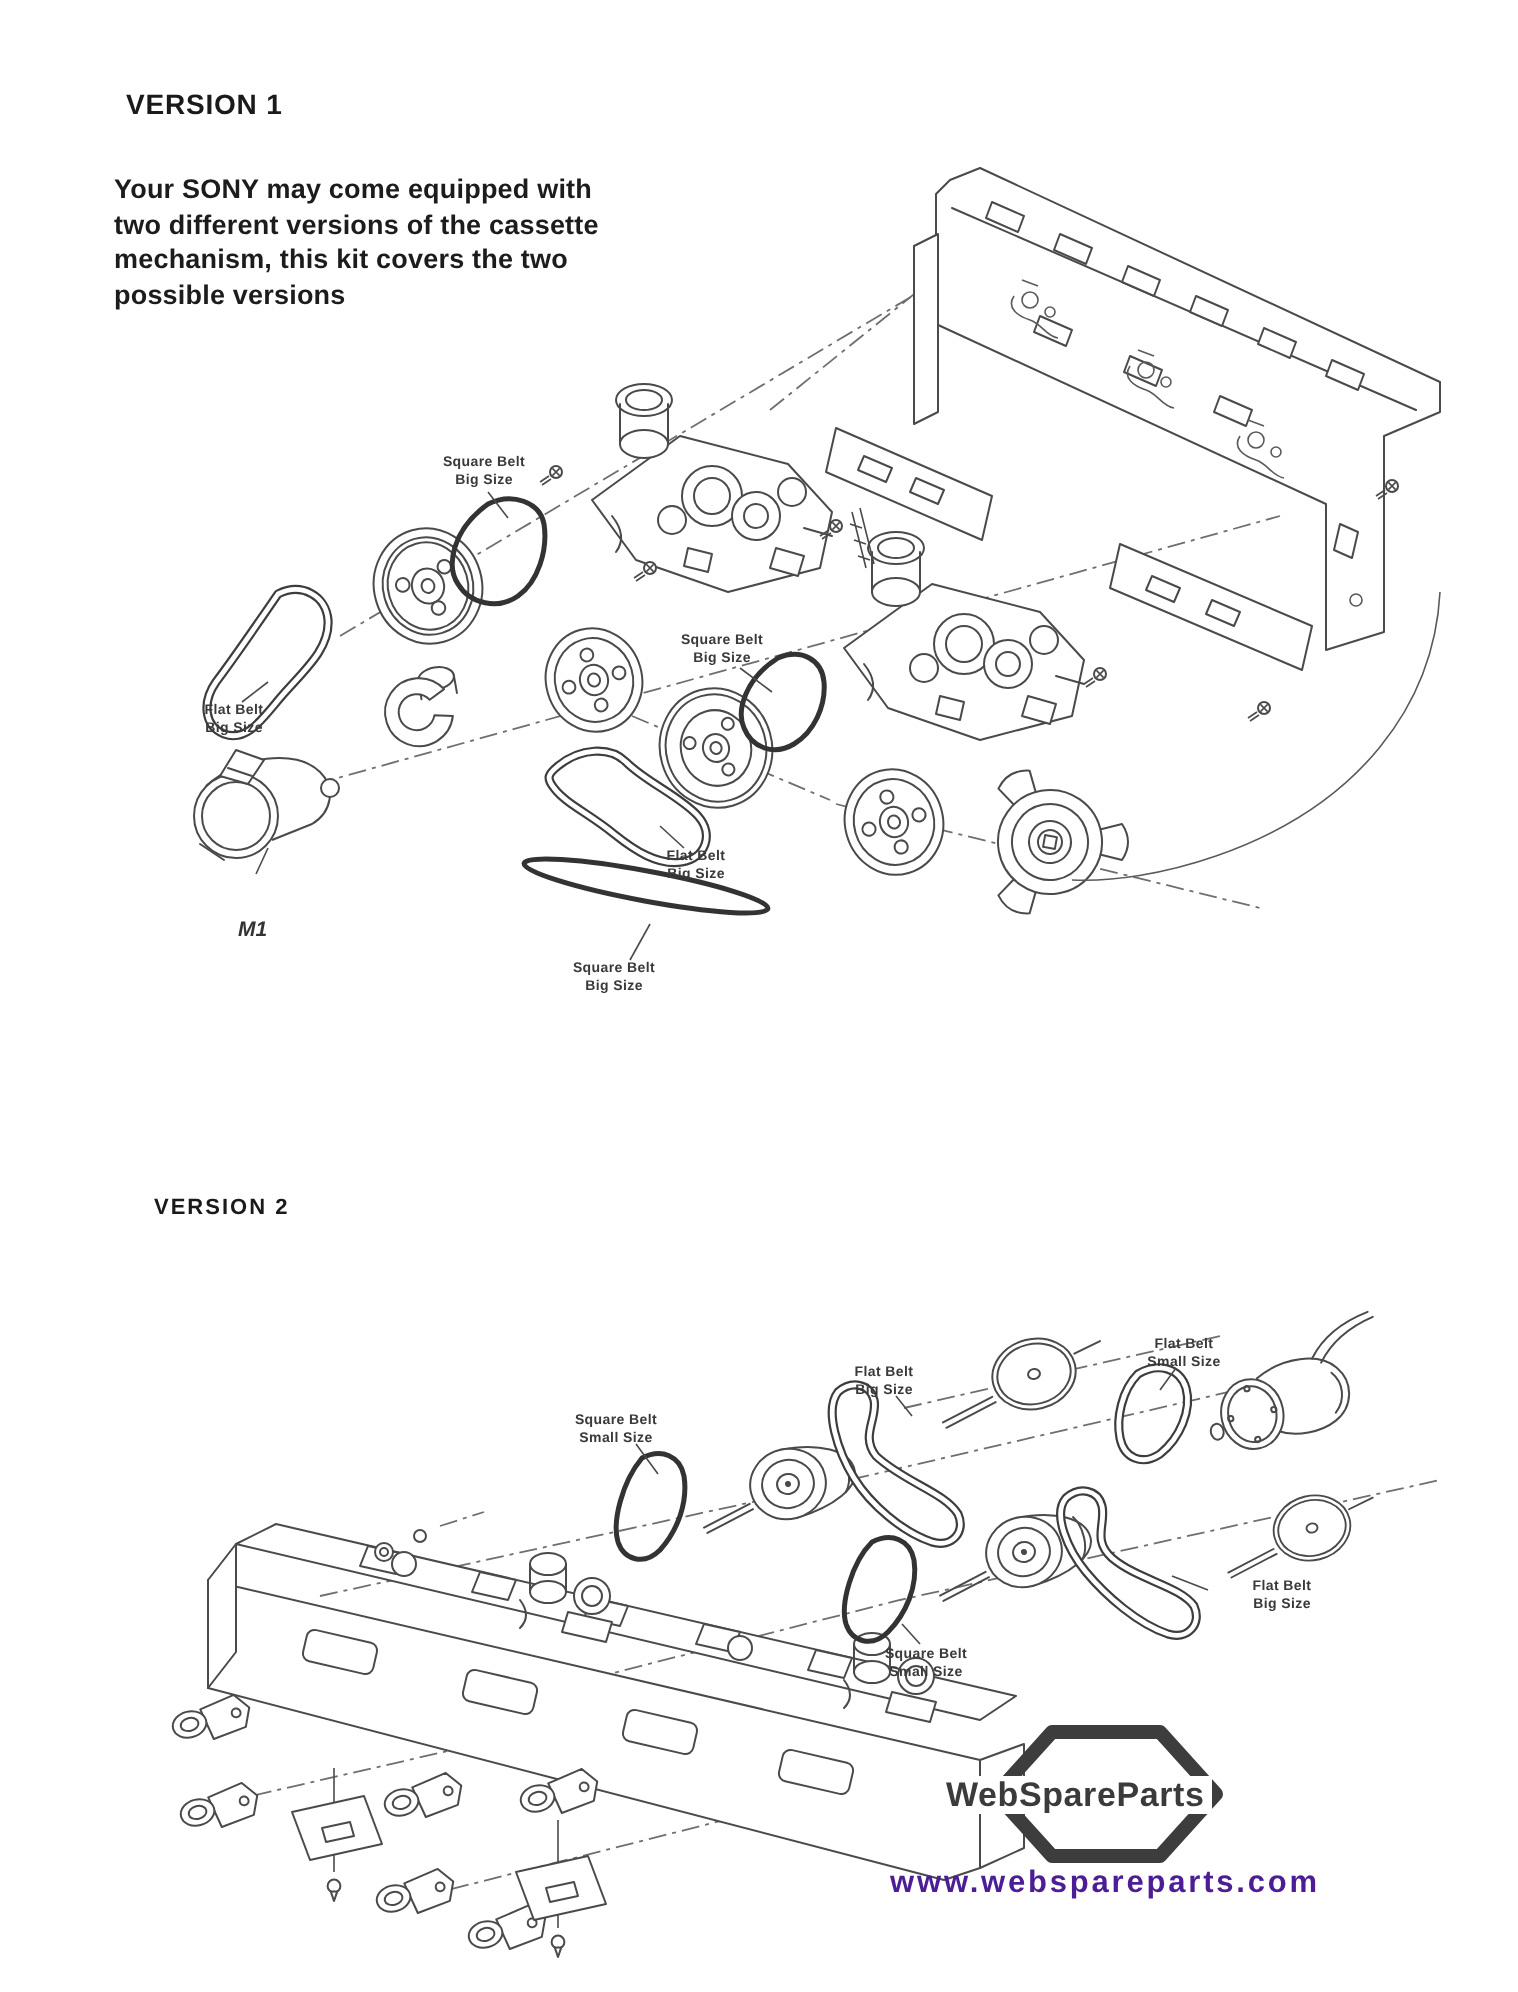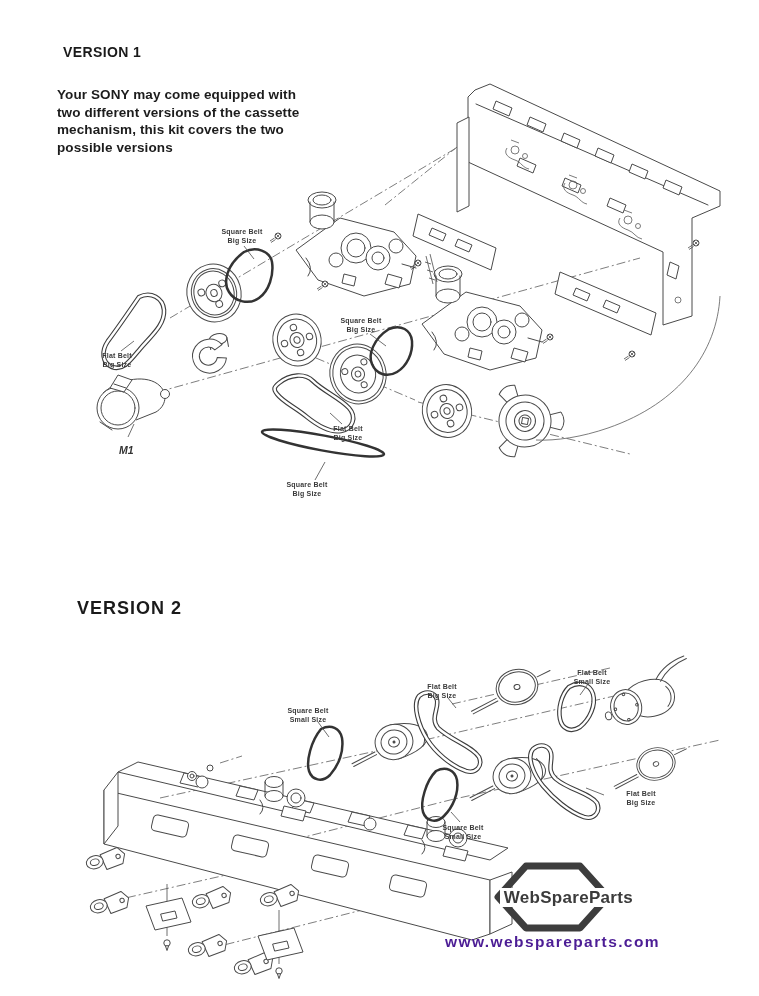--- a/index.html
+++ b/index.html
@@ -7,21 +7,21 @@
         font-family:"Liberation Sans",sans-serif;margin-left:20px;}
   .v-title{position:absolute;font-weight:bold;font-size:14px;color:#1a1a1a;letter-spacing:.4px;}
   .desc{position:absolute;font-weight:bold;font-size:13.5px;line-height:17.5px;color:#1c1c1c;
         white-space:pre-line;letter-spacing:.1px;}
   .lbl{position:absolute;width:76px;margin-left:-38px;text-align:center;
        font-size:7px;font-weight:bold;color:#3a3a3a;line-height:1.3;
        white-space:pre-line;letter-spacing:.2px;}
   .m1{position:absolute;font-size:10.5px;font-style:italic;font-weight:bold;color:#333;}
   .diagram{position:absolute;}
   .logo-wrap{position:absolute;left:468px;top:862px;width:130px;height:70px;}
-  .logo-text{position:absolute;left:449px;top:888px;width:168px;text-align:right;
+  .logo-text{position:absolute;left:449px;top:888px;width:168px;text-align:left;
              font-size:17px;font-weight:bold;color:#3b3b3b;letter-spacing:.3px;}
   .logo-text span{background:#fff;padding:0 4px;}
   .site{position:absolute;left:415px;top:933px;width:235px;text-align:center;
         font-size:15.5px;font-weight:bold;color:#4c1d95;letter-spacing:1.4px;}
   
   .ln{stroke:#4a4a4a;fill:none;stroke-width:1;stroke-linejoin:round;stroke-linecap:round;}
   .fw{stroke:#4a4a4a;fill:#ffffff;stroke-width:1;stroke-linejoin:round;}
   .sq{stroke:#333;stroke-width:2.5;fill:none;stroke-linejoin:round;}
   .fbo{stroke:#3d3d3d;stroke-width:4.6;fill:none;stroke-linejoin:round;}
   .fbi{stroke:#ffffff;stroke-width:2.4;fill:none;stroke-linejoin:round;}
@@ -32,21 +32,21 @@
 </head>
 <body>
 
 <div class="page">
 
   <div class="v-title" style="left:43px;top:44px;">VERSION 1</div>
   <div class="desc" style="left:37px;top:86px;width:340px;">Your SONY may come equipped with
 two different versions of the cassette
 mechanism, this kit covers the two
 possible versions</div>
-  <div class="v-title" style="left:57px;top:598px;letter-spacing:1px;font-size:18px;">VERSION 2</div>
+  <div class="v-title" style="left:57px;top:598px;letter-spacing:1px;font-size:11px;">VERSION 2</div>
 
   <svg class="diagram" style="left:60px;top:70px;" width="650" height="450" viewBox="60 70 650 450">
     <defs>
       <g id="sc">
         <circle r="3" class="fw"></circle>
         <path class="thin" d="M-1.8,-1.8 L1.8,1.8 M-1.8,1.8 L1.8,-1.8"></path>
         <path class="thin" d="M-3.5,2 L-8,5 M-2.5,3.5 L-7,6.5"></path>
       </g>
       <path id="slot" class="fw" d="M0,0 l16,7 l-3,8 l-16,-7 Z"></path>
       <g id="mdet">
@@ -234,21 +234,21 @@
   <div class="lbl" style="left:222px;top:227px;">Square Belt
 Big Size</div>
   <div class="lbl" style="left:341px;top:316px;">Square Belt
 Big Size</div>
   <div class="lbl" style="left:97px;top:351px;">Flat Belt
 Big Size</div>
   <div class="lbl" style="left:328px;top:424px;">Flat Belt
 Big Size</div>
   <div class="lbl" style="left:287px;top:480px;">Square Belt
 Big Size</div>
-  <div class="m1" style="left:99px;top:444px;">M1</div>
+  <div class="m1" style="left:99px;top:459px;">M1</div>
 
   <svg class="diagram" style="left:30px;top:640px;" width="720" height="356" viewBox="30 640 720 356">
     <defs>
       <path id="notch" class="fw" d="M-9,-2 l18,4 l-4,10 l-18,-4 Z"></path>
       <g id="rol">
         <g transform="rotate(-14)">
           <path class="fw" d="M-2,-8 L16,-11 L22,-3 L18,6 L1,8 Z"></path>
           <ellipse class="fw" cx="-9" cy="-2" rx="8.5" ry="6.5"></ellipse>
           <ellipse class="ln" cx="-9" cy="-2" rx="4.5" ry="3.2"></ellipse>
           <circle class="ln" cx="15" cy="-2" r="2.2"></circle>

